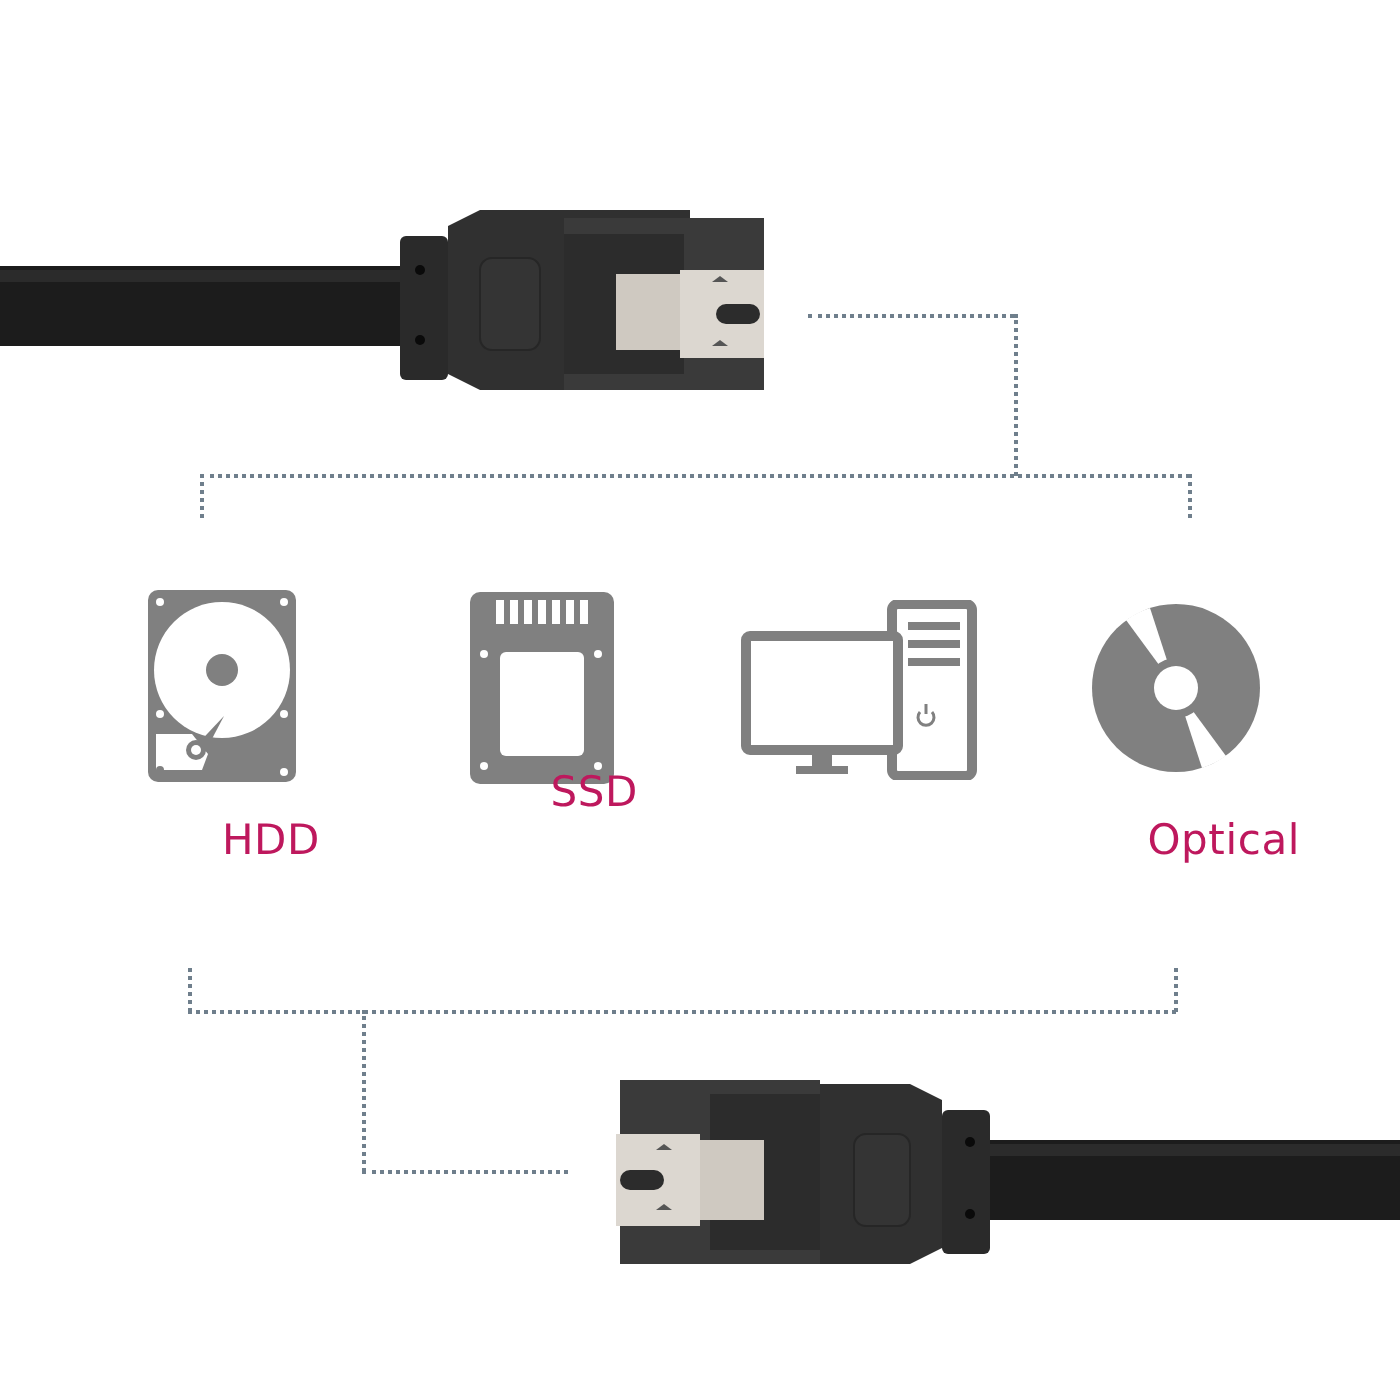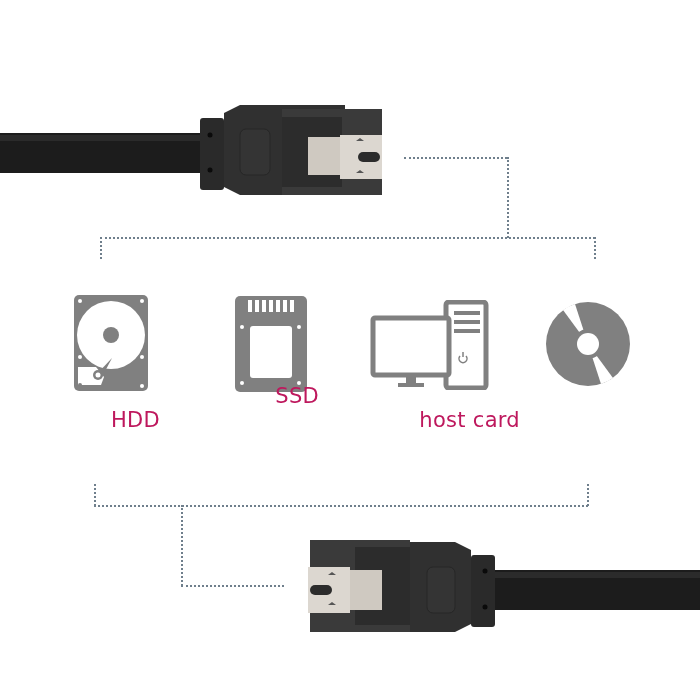--- a/index.html
+++ b/index.html
@@ -91,33 +91,33 @@
     <rect x="84" y="29" width="26" height="4" fill="#808080"></rect>
     <path d="M90 56 a4 4 0 1 0 6 0" fill="none" stroke="#808080" stroke-width="1.5"></path>
     <line x1="93" y1="52" x2="93" y2="57" stroke="#808080" stroke-width="1.5"></line>
     <rect x="0" y="16" width="82" height="60" fill="#fff"></rect>
     <rect x="3" y="18" width="76" height="57" rx="2" fill="none" stroke="#808080" stroke-width="5"></rect>
     <rect x="36" y="76" width="10" height="8" fill="#808080"></rect>
     <rect x="28" y="83" width="26" height="4" fill="#808080"></rect>
   </svg>
 </div>
 <div class="label" style="left:340px;top:408px;width:180px;">
-  <div>host card</div>
 </div>
 
 <div class="abs" style="left:545px;top:301px;">
   <svg width="86" height="86" viewBox="0 0 86 86">
     <circle cx="43" cy="43" r="42" fill="#808080"></circle>
     <path d="M43 43 L18 9 A42 42 0 0 1 30 3 Z" fill="#fff"></path>
     <path d="M43 43 L68 77 A42 42 0 0 1 56 83 Z" fill="#fff"></path>
     <circle cx="43" cy="43" r="15" fill="#808080"></circle>
     <circle cx="43" cy="43" r="11" fill="#fff"></circle>
   </svg>
 </div>
 <div class="label" style="left:530px;top:408px;width:120px;">
+  <div>Optical</div>
 </div>
 
 <div class="dot-v" style="left:94px;top:484px;height:22px;"></div>
 <div class="dot-v" style="left:587px;top:484px;height:22px;"></div>
 <div class="dot-h" style="left:94px;top:505px;width:494px;"></div>
 <div class="dot-v" style="left:181px;top:505px;height:81px;"></div>
 <div class="dot-h" style="left:181px;top:585px;width:103px;"></div>
 
 <div class="abs" style="left:300px;top:535px;">
   <svg width="400" height="110" viewBox="0 0 400 110">

